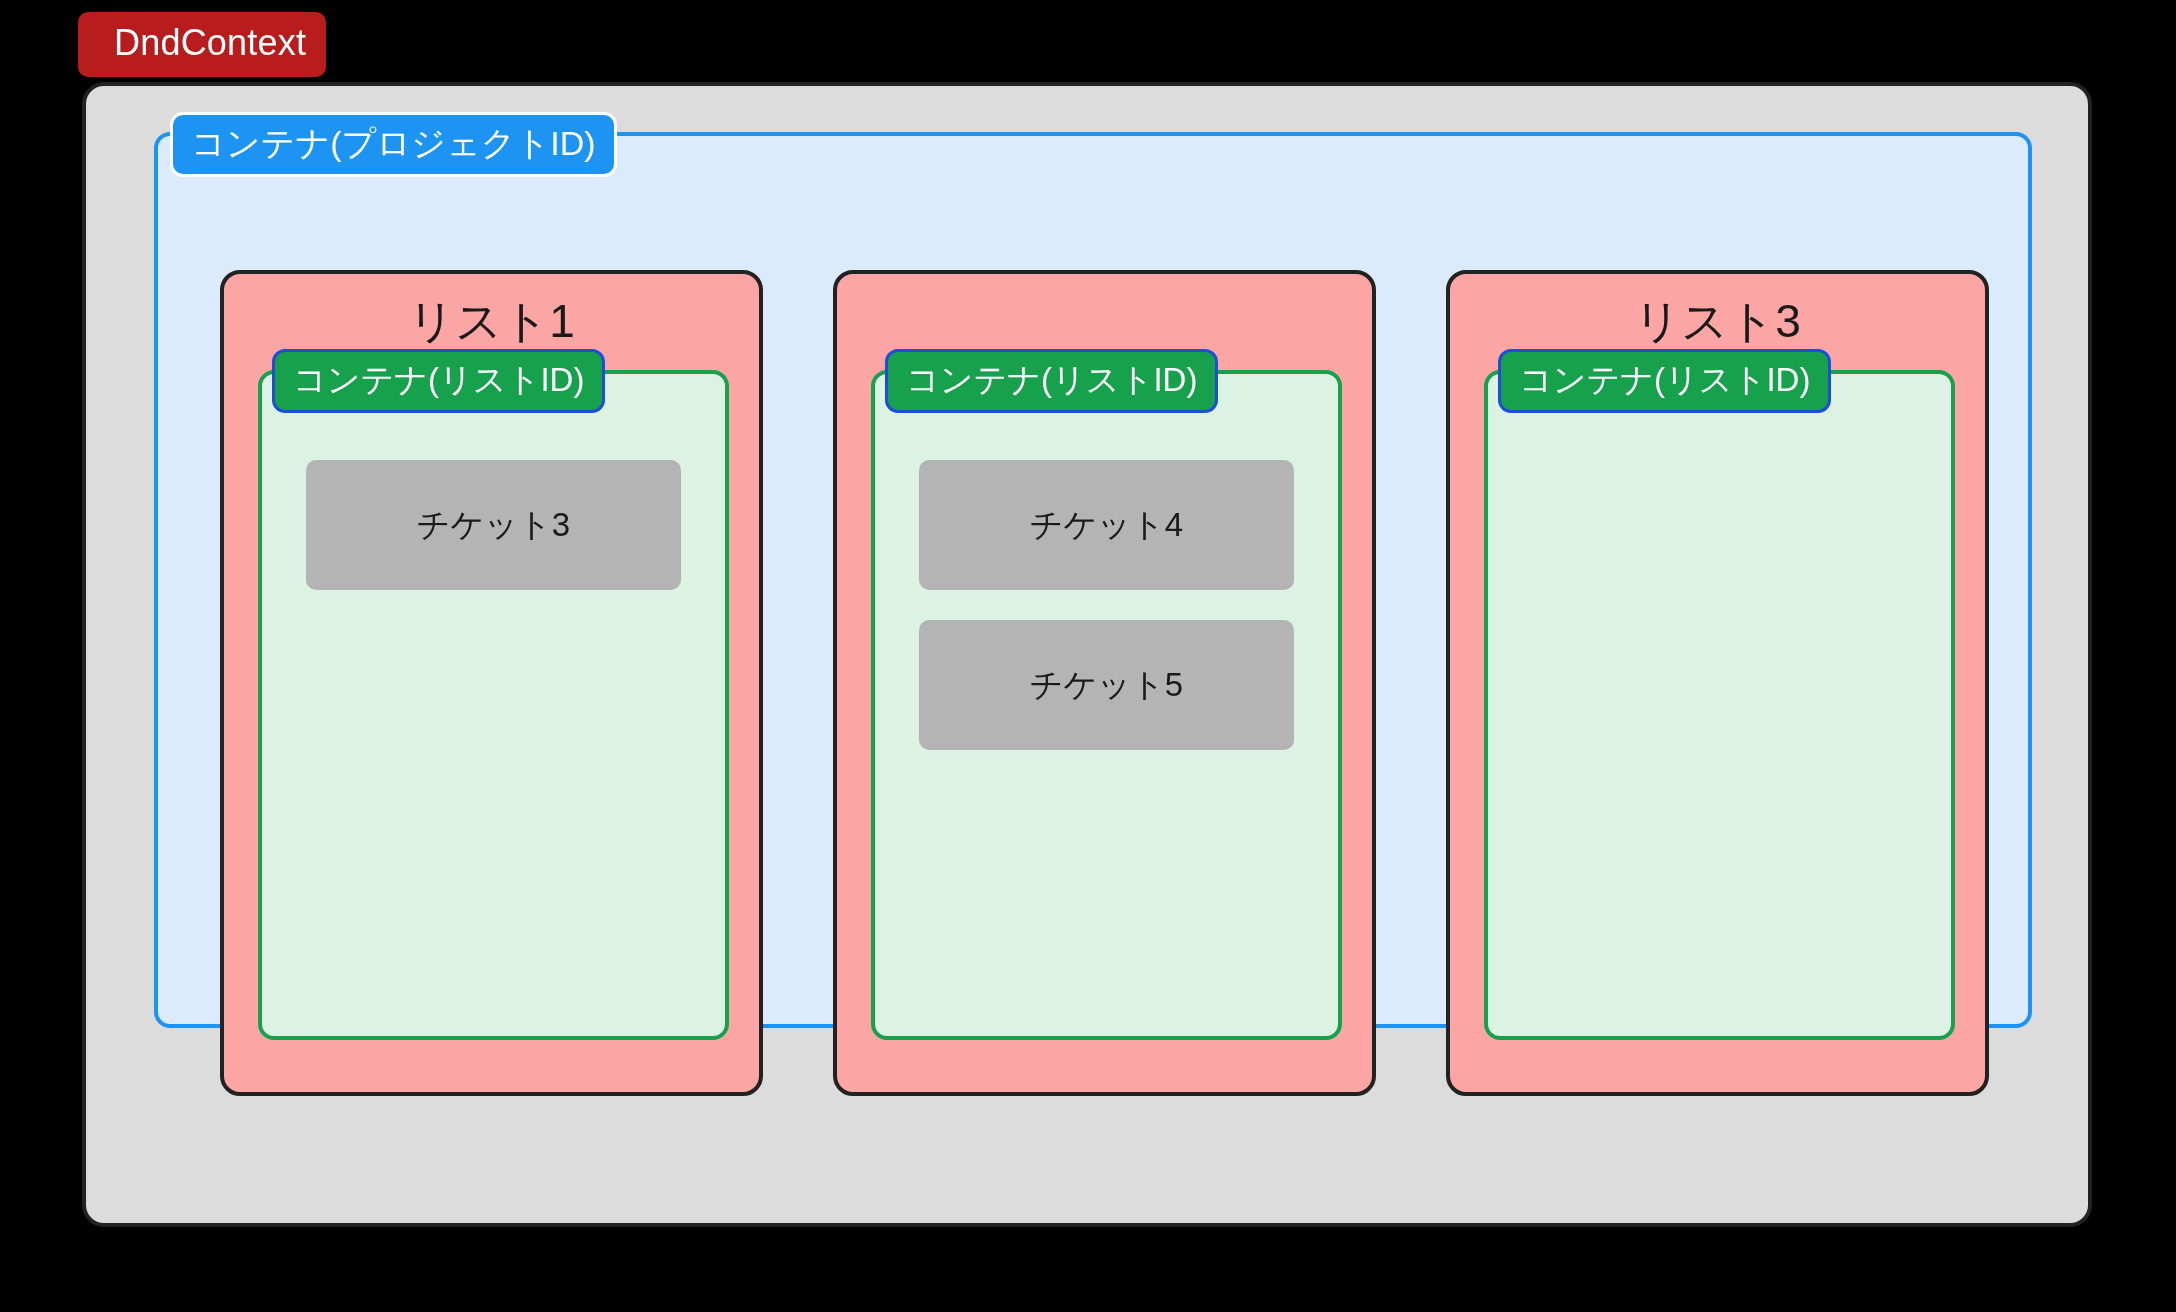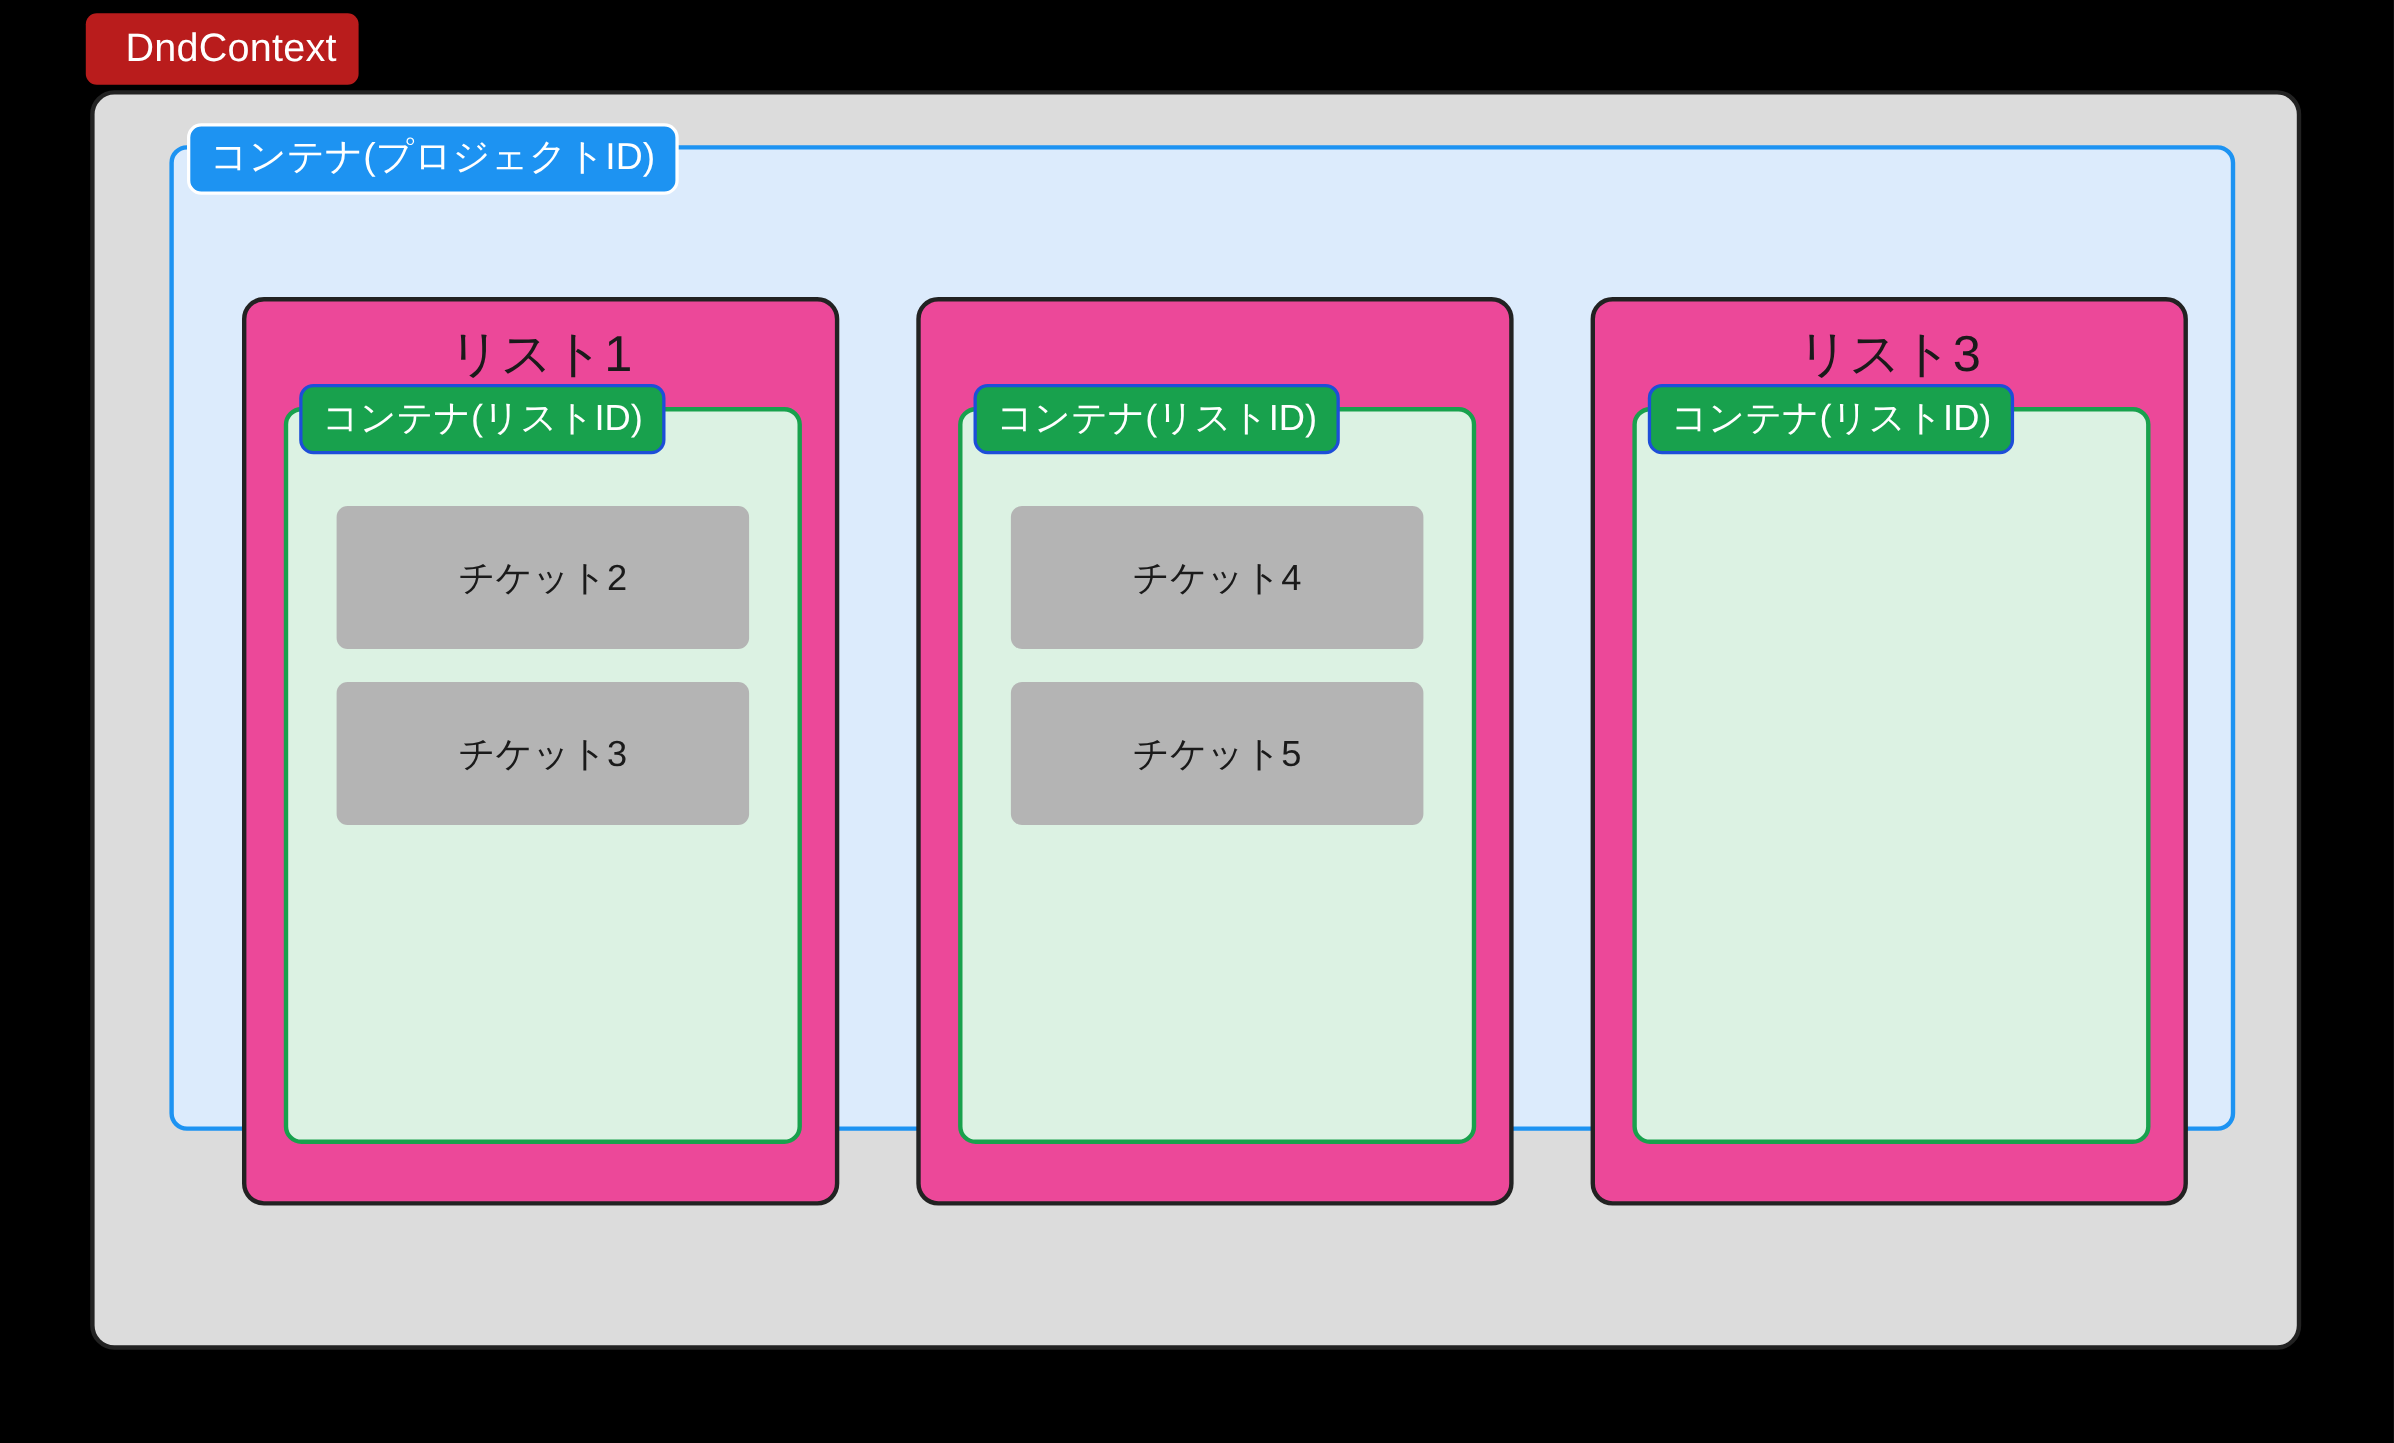--- a/index.html
+++ b/index.html
@@ -94,21 +94,21 @@
     top: 0;
     width: 100%;
     height: 100%;
   }
 
   .list-card {
     position: absolute;
     top: 134px;
     width: 543px;
     height: 826px;
-    background: #ec4899;
+    background: #fca5a5;
     border: 4px solid #222222;
     border-radius: 20px;
     box-sizing: border-box;
   }
   .list-card.pos-0 { left: 62px; }
   .list-card.pos-1 { left: 675px; }
   .list-card.pos-2 { left: 1288px; }
 
   .list-title {
     position: absolute;
@@ -171,21 +171,20 @@
 
       <div class="badge badge-blue">コンテナ(プロジェクトID)</div>
 
       <div class="lists-row">
 
         <div class="list-card pos-0">
           <div class="list-title">リスト1</div>
           <div class="list-container">
             <div class="badge badge-green">コンテナ(リストID)</div>
             <div class="ticket-stack">
-              <div class="ticket">チケット2</div>
               <div class="ticket">チケット3</div>
             </div>
           </div>
         </div>
 
         <div class="list-card pos-1">
           <div class="list-container">
             <div class="badge badge-green">コンテナ(リストID)</div>
             <div class="ticket-stack">
               <div class="ticket">チケット4</div>

